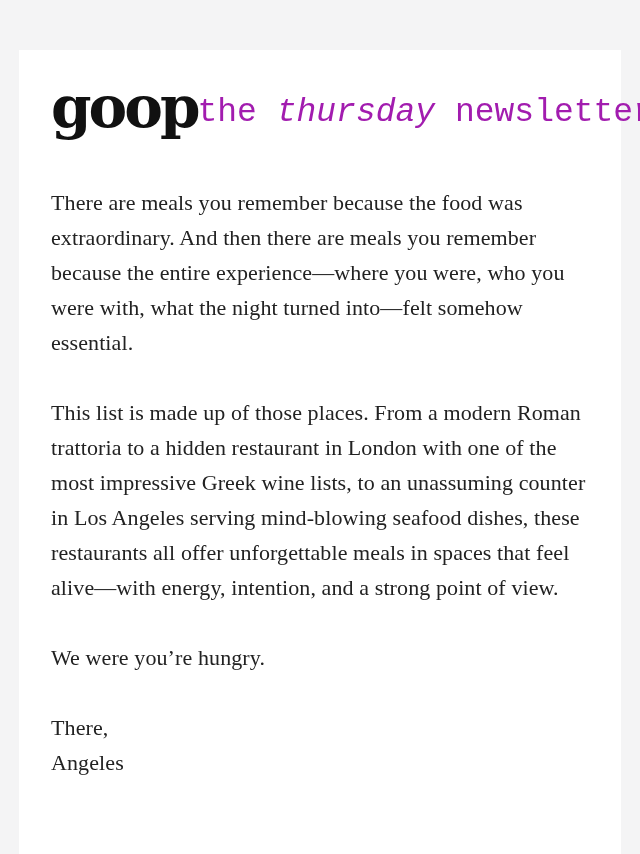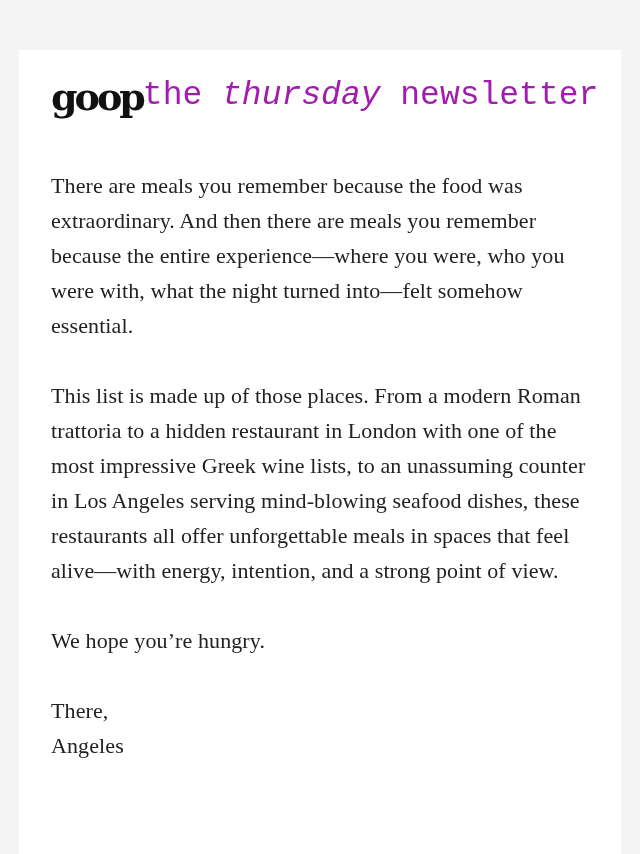--- a/index.html
+++ b/index.html
@@ -24,21 +24,21 @@
       padding: 28px 32px 40px 32px;
     }
     .header {
       display: flex;
       justify-content: space-between;
       align-items: baseline;
     }
     .logo {
       font-family: "DejaVu Serif", serif;
       font-weight: 700;
-      font-size: 38px;
+      font-size: 58px;
       line-height: 1;
       letter-spacing: -3px;
       color: #111111;
       cursor: pointer;
     }
     .tagline {
       font-family: Liberation Mono, monospace;
       font-size: 33px;
       color: #a21caf;
       position: relative;
@@ -69,20 +69,20 @@
 <div class="card">
 
   <header class="header">
     <div class="logo">goop</div>
     <div class="tagline"><span>the </span><em>thursday</em><span> newsletter</span></div>
   </header>
 
   <main class="body-copy">
     <p>There are meals you remember because the food was extraordinary. And then there are meals you remember because the entire experience—where you were, who you were with, what the night turned into—felt somehow essential.</p>
     <p>This list is made up of those places. From a modern Roman trattoria to a hidden restaurant in London with one of the most impressive Greek wine lists, to an unassuming counter in Los Angeles serving mind-blowing seafood dishes, these restaurants all offer unforgettable meals in spaces that feel alive—with energy, intention, and a strong point of view.</p>
-    <p>We hope you’re hungry.</p>
+    <p>We were you’re hungry.</p>
     <p class="signoff">
       <span>There,</span>
       <span>Angeles</span>
     </p>
   </main>
 
 </div>
 
 </body></html>

